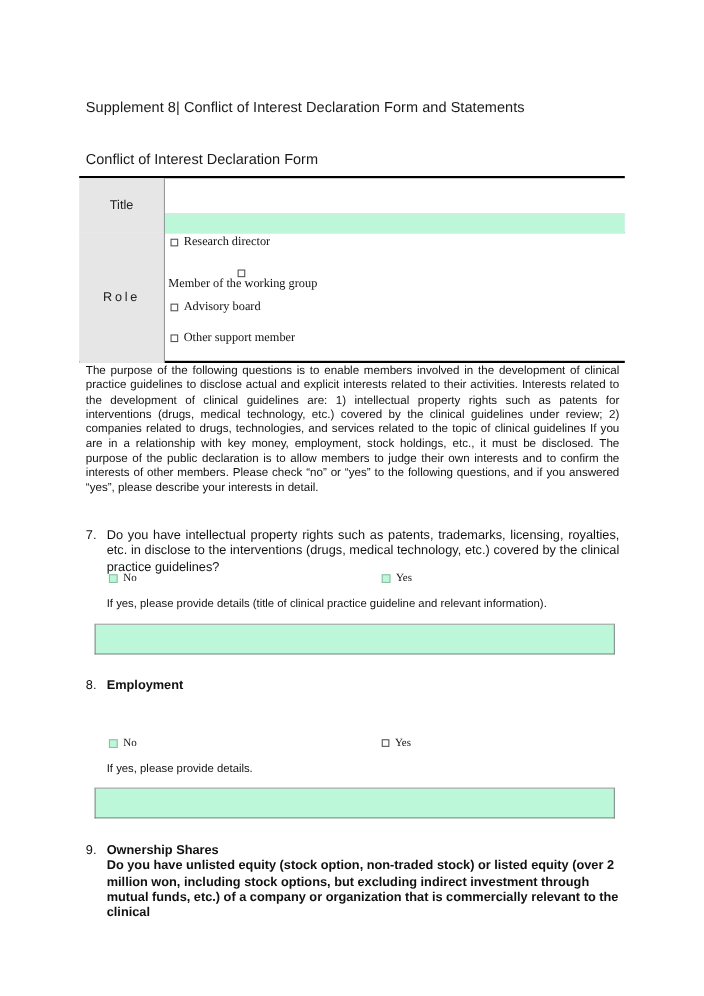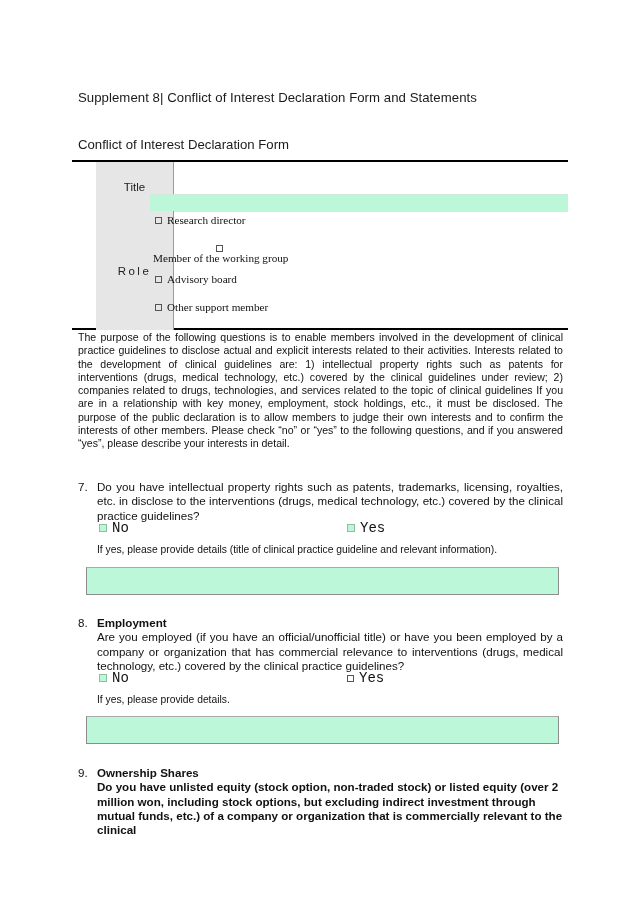--- a/index.html
+++ b/index.html
@@ -42,21 +42,20 @@
       position: absolute;
       left: 0;
       width: 77px;
       background: #e6e6e6;
       border-right: 1px solid #9a9a9a;
       display: flex;
       align-items: center;
       justify-content: center;
       font-size: 11.5px;
       color: #222;
-      margin-left: 24px;
     }
     .lab-title { top: 0; height: 49px; }
     .lab-role { top: 49px; height: 119px; letter-spacing: 2.5px; }
     .tbl .val-title {
       position: absolute;
       left: 78px; top: 0;
       right: 0;
       height: 49px;
       border-bottom: 1px solid #9a9a9a;
     }
@@ -122,22 +121,22 @@
       position: absolute;
       left: 0; top: 0;
     }
     .q .body {
       margin-left: 19px;
       text-align: justify;
     }
     .q .body.left { text-align: left; font-weight: bold; }
     .opt {
       position: absolute;
-      font-family: Liberation Mono, monospace;
-      font-size: 14px;
+      font-family: Liberation Serif, serif;
+      font-size: 10px;
       color: #111;
       white-space: nowrap;
       display: flex;
       align-items: center;
     }
     .detail-label {
       left: 97px;
       font-size: 10.3px;
       color: #111;
       white-space: nowrap;
@@ -201,21 +200,20 @@
 <div class="opt" style="left:345px; top:520px;">
   <span class="cb green"></span>
   <span>Yes</span>
 </div>
 <div class="abs detail-label" style="top:544px;">If yes, please provide details (title of clinical practice guideline and relevant information).</div>
 <div class="abs field" style="top:567px;"></div>
 
 <div class="abs q" style="top:616px;">
   <span class="num">8.</span>
   <div class="body left">Employment</div>
-  <div class="body">Are you employed (if you have an official/unofficial title) or have you been employed by a company or organization that has commercial relevance to interventions (drugs, medical technology, etc.) covered by the clinical practice guidelines?</div>
 </div>
 <div class="opt" style="left:97px; top:670px;">
   <span class="cb green"></span>
   <span>No</span>
 </div>
 <div class="opt" style="left:345px; top:670px;">
   <span class="cb"></span>
   <span>Yes</span>
 </div>
 <div class="abs detail-label" style="top:694px;">If yes, please provide details.</div>

